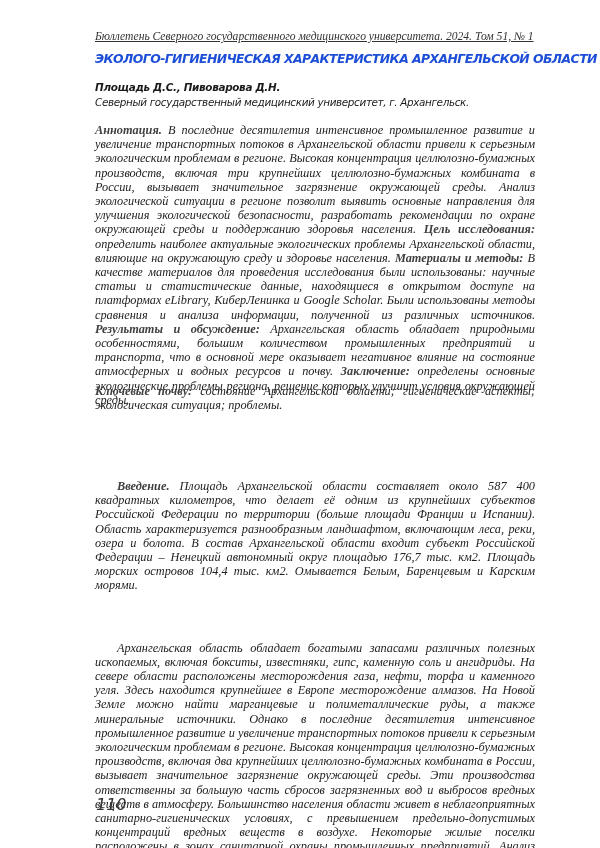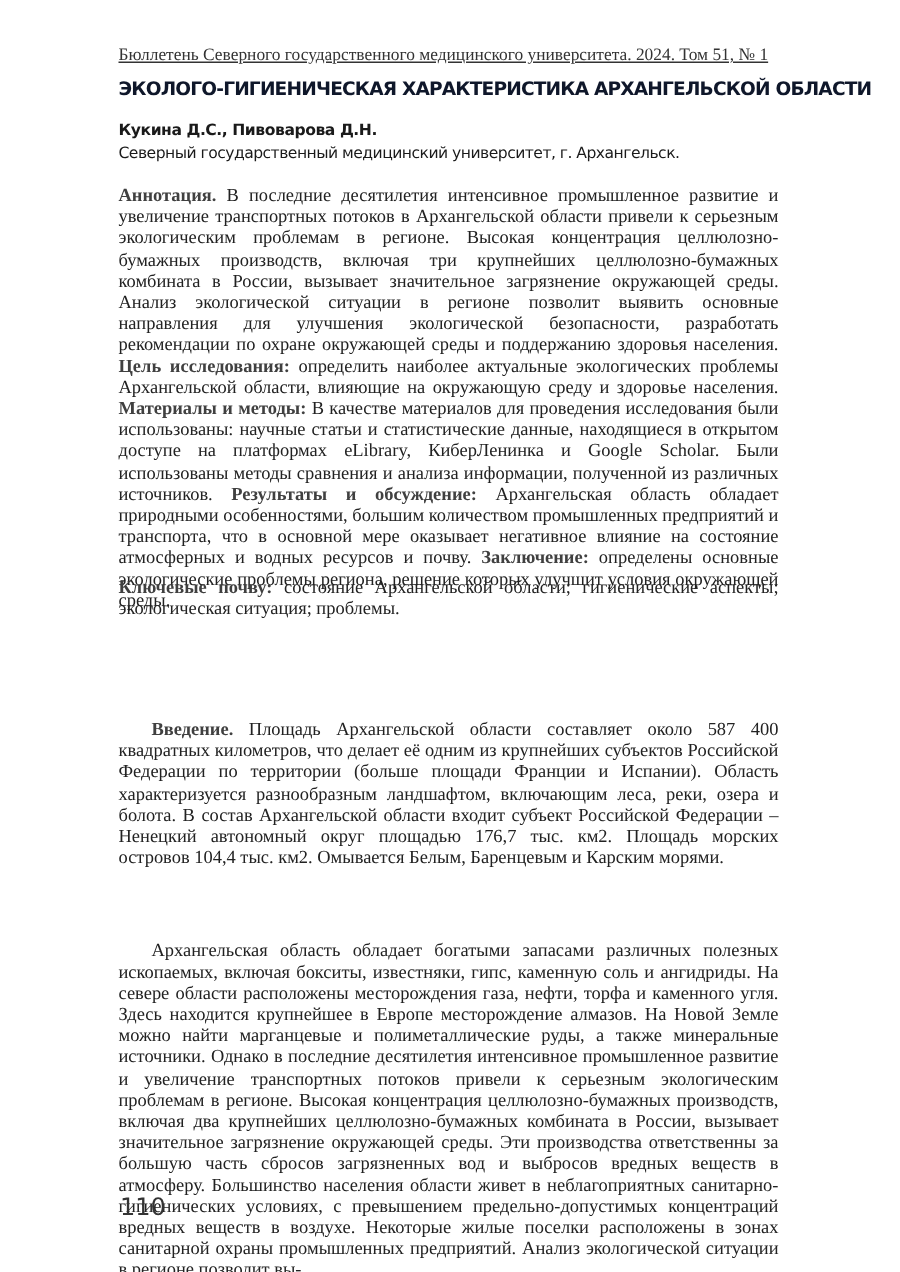--- a/index.html
+++ b/index.html
@@ -1,26 +1,26 @@
 <!DOCTYPE html>
 <html><head>
 <meta charset="utf-8">
 <style>
   html, body { margin: 0; padding: 0; background: #ffffff; }
   body { width: 600px; height: 848px; position: relative; overflow: hidden; color: #1e1e1e; }
-  .page { position: absolute; left: 0; top: 0; width: 560px; height: 848px; }
+  .page { position: absolute; left: 16px; top: 0; width: 560px; height: 848px; font-style: italic; }
   .running-head {
     position: absolute; left: 79px; top: 30px; width: 440px;
     font-family: "Liberation Serif", serif; font-size: 11.6px; line-height: 14px;
     text-decoration: underline; color: #333; white-space: nowrap;
   }
   .title {
     position: absolute; left: 79px; top: 51px; width: 460px;
     font-family: "DejaVu Sans", sans-serif; font-weight: bold; font-size: 12.4px;
-    letter-spacing: -0.55px; line-height: 16px; color: #0f172a; white-space: nowrap;
+    letter-spacing: -0.55px; line-height: 16px; color: #1d4ed8; white-space: nowrap;
   }
   .authors {
     position: absolute; left: 79px; top: 80px;
     font-family: "DejaVu Sans", sans-serif; font-weight: bold; font-size: 10.4px;
     letter-spacing: -0.3px; line-height: 14px; color: #1a1a1a; white-space: nowrap;
   }
   .affiliation {
     position: absolute; left: 79px; top: 95px;
     font-family: "DejaVu Sans", sans-serif; font-size: 10.4px;
     letter-spacing: -0.35px; line-height: 14px; color: #1a1a1a; white-space: nowrap;
@@ -40,21 +40,21 @@
     position: absolute; left: 80px; top: 795px;
     font-family: "DejaVu Sans", sans-serif; font-size: 16px; color: #333;
   }
 </style>
 </head>
 <body>
 
 <div class="page">
   <div class="running-head">Бюллетень Северного государственного медицинского университета. 2024. Том 51, № 1</div>
   <div class="title">ЭКОЛОГО-ГИГИЕНИЧЕСКАЯ ХАРАКТЕРИСТИКА АРХАНГЕЛЬСКОЙ ОБЛАСТИ</div>
-  <div class="authors">Кукина Д.С., Пивоварова Д.Н.</div>
+  <div class="authors">Площадь Д.С., Пивоварова Д.Н.</div>
   <div class="affiliation">Северный государственный медицинский университет, г. Архангельск.</div>
 
   <div class="body-text abstract">
     <p><b>Аннотация.</b><span> В последние десятилетия интенсивное промышленное развитие и увеличение транспортных потоков в Архангельской области привели к серьезным экологическим проблемам в регионе. Высокая концентрация целлюлозно-бумажных производств, вклю­чая три крупнейших целлюлозно-бумажных комбината в России, вызывает значительное загрязнение окружающей среды. Анализ экологической ситуации в регионе позволит выявить основные направления для улучшения экологической безопасности, разработать рекомендации по охране окружающей среды и поддержанию здоровья населения. </span><b>Цель исследования:</b><span> определить наиболее актуальные экологических проблемы Архангель­ской области, влияющие на окружающую среду и здоровье населения. </span><b>Материалы и методы:</b><span> В качестве материалов для проведения исследования были использованы: на­учные статьи и статистические данные, находящиеся в открытом доступе на платфор­мах eLibrary, КиберЛенинка и Google Scholar. Были использованы методы сравнения и анализа информации, полученной из различных источников. </span><b>Результаты и обсуждение:</b><span> Архангельская область обладает природными особенностями, большим количеством промышленных предприятий и транспорта, что в основной мере оказывает негативное влияние на состояние атмосферных и водных ресурсов и почву. </span><b>Заключение:</b><span> опреде­лены основные экологические проблемы региона, решение которых улучшит условия окружающей среды.</span></p>
   </div>
 
   <div class="body-text keywords">
     <p><b>Ключевые почву:</b><span> состояние Архангельской области; гигиенические аспекты; экологи­ческая ситуация; проблемы.</span></p>
   </div>
 

